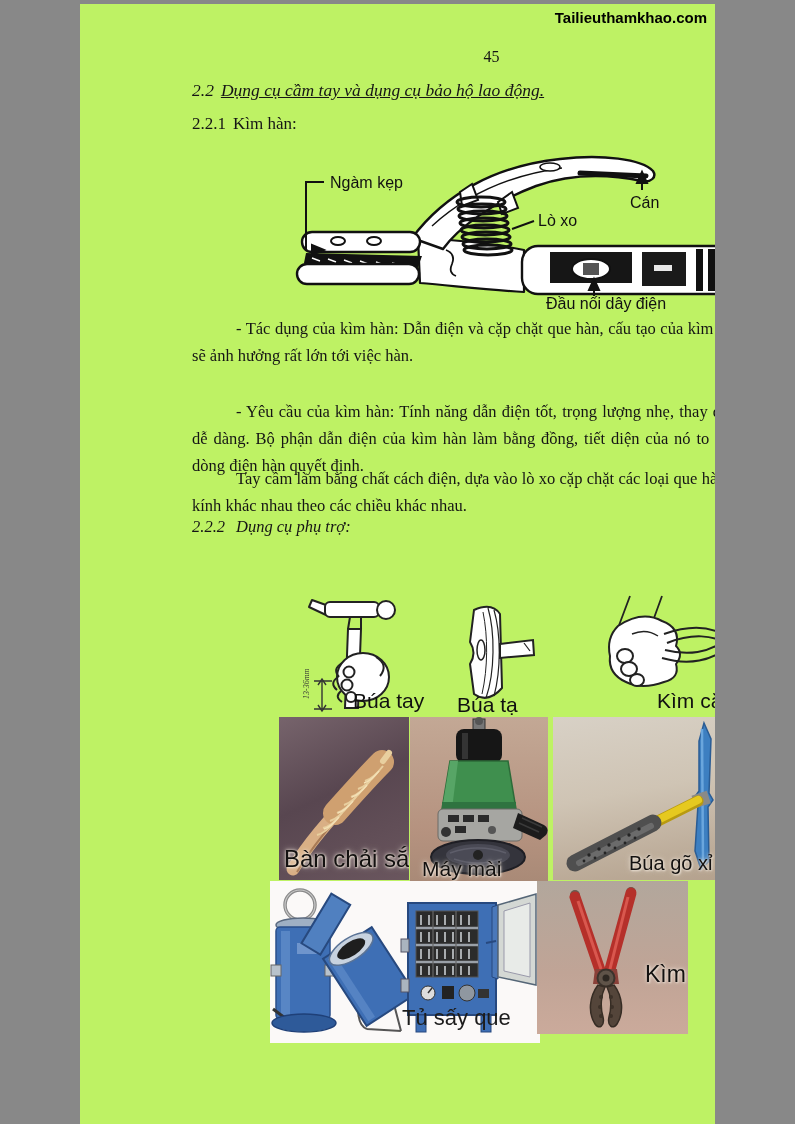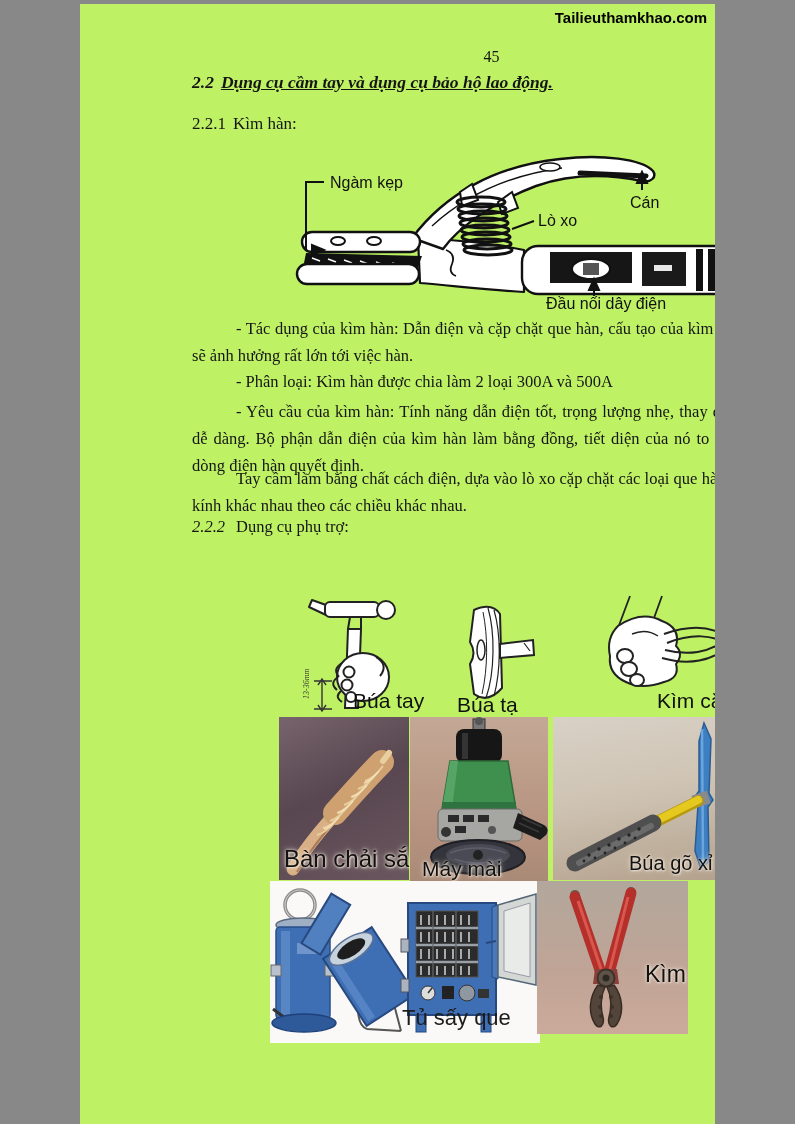--- a/index.html
+++ b/index.html
@@ -11,27 +11,27 @@
   }
   .watermark {
     position:absolute; top:5px; right:8px;
     font-family:"Liberation Sans", sans-serif; font-weight:bold;
     font-size:15px; color:#000;
   }
   .page-number {
     position:absolute; top:44px; left:0; width:795px; text-align:center;
     font-size:16px; transform:translateX(14px);
   }
-  .h22 { position:absolute; left:112px; top:68px; font-size:17.5px; font-weight:bold; font-style:italic; white-space:nowrap; }
+  .h22 { position:absolute; left:112px; top:76px; font-size:17.5px; font-weight:normal; font-style:italic; white-space:nowrap; }
   .h22 .sec-title { text-decoration:underline; margin-left:7px; }
   .h221 { position:absolute; left:112px; top:110px; font-size:17px; }
   .h221 .sec-title { margin-left:7px; }
   .h222 { position:absolute; left:112px; top:513px; font-size:16.5px; }
   .h222 .sec-num { font-style:italic; }
-  .h222 .sec-title { margin-left:11px; }
+  .h222 .sec-title { margin-left:11px;font-style:italic; }
   .para {
     position:absolute; left:112px; width:600px;
     font-size:16.5px; line-height:27px; text-align:justify; text-indent:44px;
   }
   .diagram { position:absolute; left:170px; top:142px; width:530px; height:168px; }
   .linedrawing { position:absolute; }
   .tool-label {
     position:absolute; font-family:"Liberation Sans", sans-serif;
     font-size:21px; color:#101010; white-space:nowrap;
   }
@@ -133,21 +133,20 @@
       <g font-family="Liberation Sans, sans-serif" font-size="16" fill="#111">
         <text x="80" y="42">Ngàm kẹp</text>
         <text x="380" y="62">Cán</text>
         <text x="288" y="80">Lò xo</text>
         <text x="296" y="163">Đầu nối dây điện</text>
       </g>
     </svg>
   </div>
 
   <div class="para" style="top:311px">- Tác dụng của kìm hàn: Dẫn điện và cặp chặt que hàn, cấu tạo của kìm hàn tốt xấu sẽ ảnh hưởng rất lớn tới việc hàn.</div>
-  <div class="para" style="top:364px">- Phân loại: Kìm hàn được chia làm 2 loại 300A và 500A</div>
   <div class="para" style="top:394px">- Yêu cầu của kìm hàn: Tính năng dẫn điện tốt, trọng lượng nhẹ, thay đổi que hàn dễ dàng. Bộ phận dẫn điện của kìm hàn làm bằng đồng, tiết diện của nó to hay nhỏ do dòng điện hàn quyết định.</div>
   <div class="para" style="top:461px">Tay cầm làm bằng chất cách điện, dựa vào lò xo cặp chặt các loại que hàn có đường kính khác nhau theo các chiều khác nhau.</div>
 
   <div class="h222">
     <span class="sec-num">2.2.2</span><span class="sec-title">Dụng cụ phụ trợ:</span>
   </div>
 
 
   <div class="linedrawing" style="left:196px; top:591px">
     <svg width="150" height="120" viewBox="0 0 150 120" fill="none" stroke="#222" stroke-width="2">

